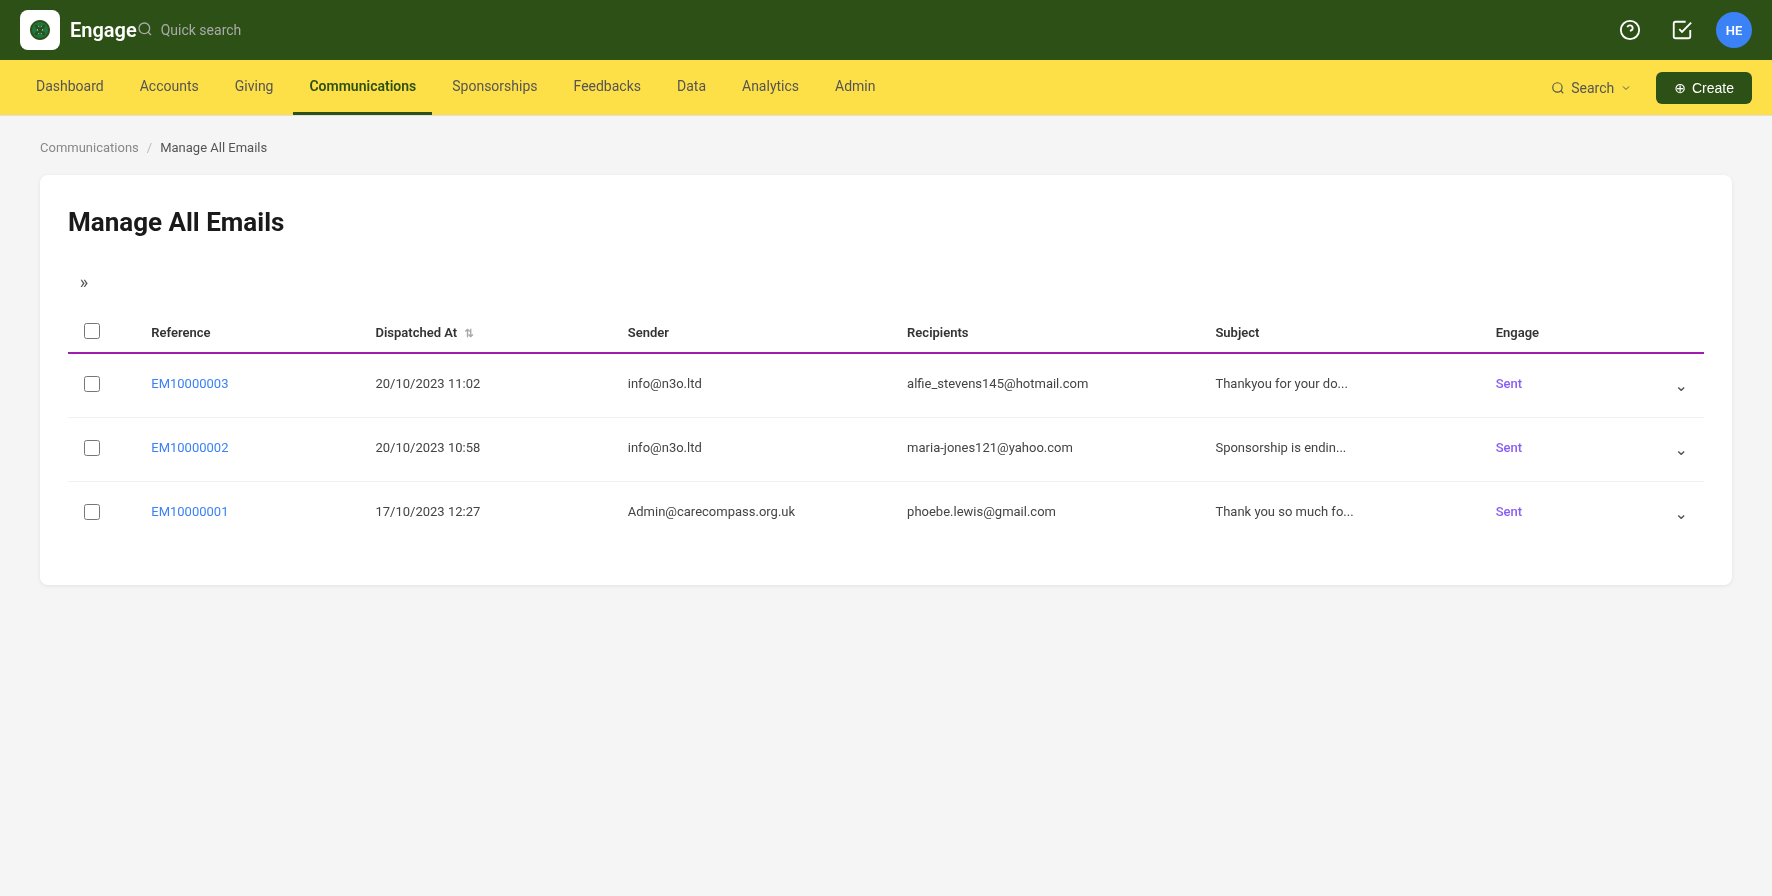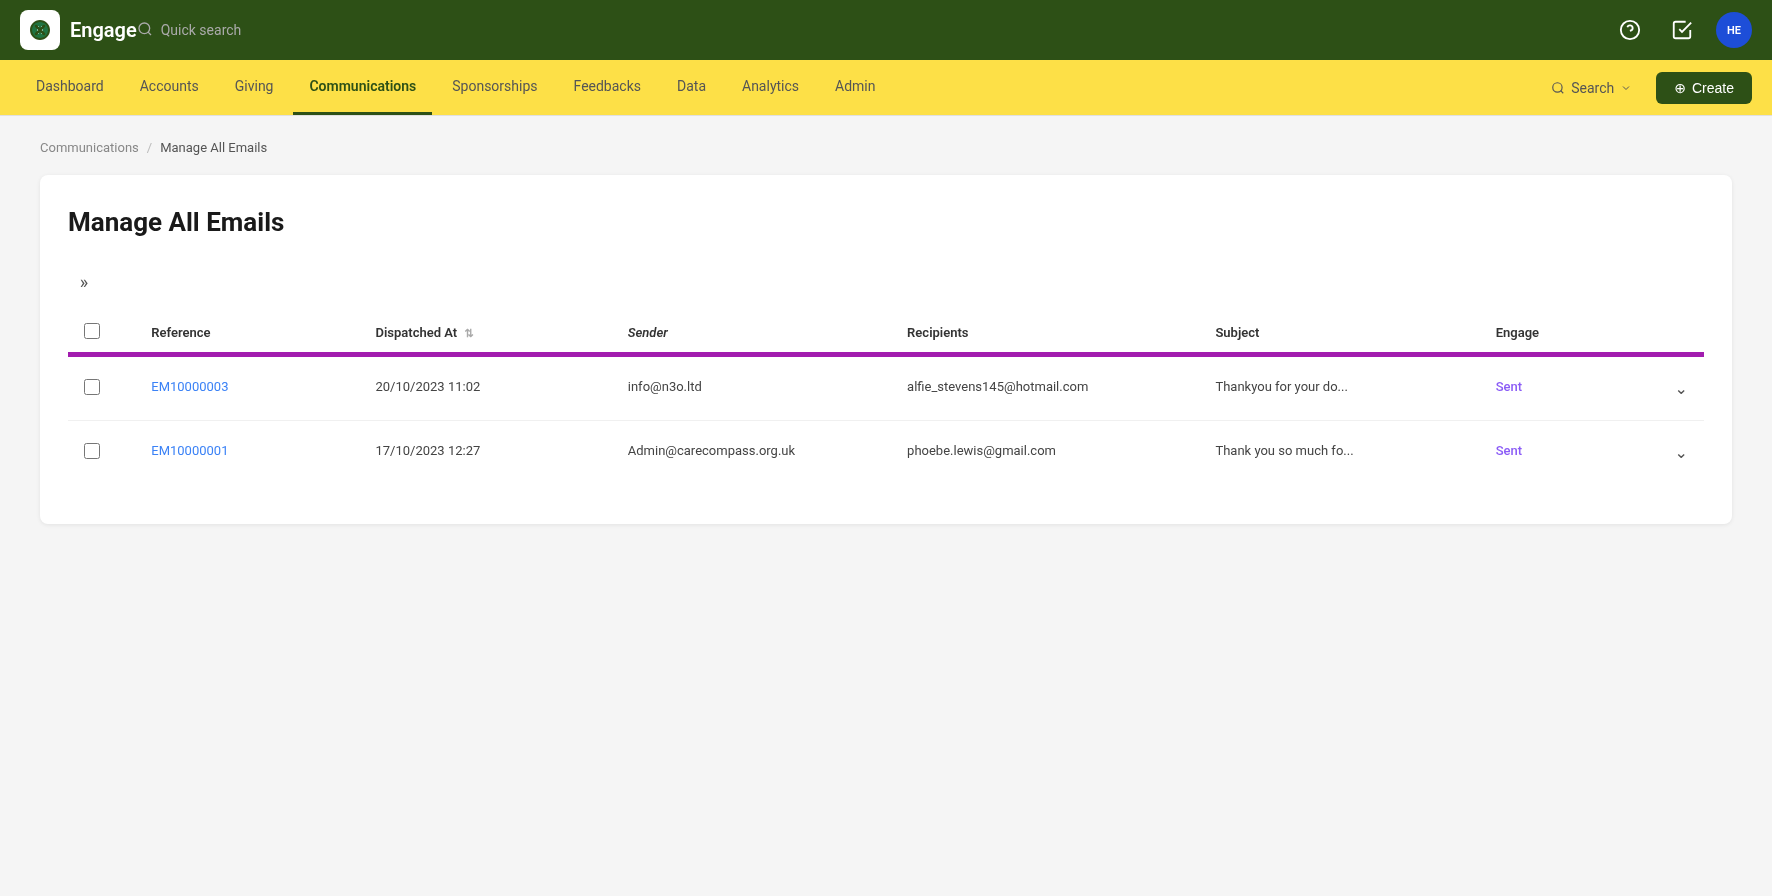--- a/index.html
+++ b/index.html
@@ -64,26 +64,26 @@
       color: white;
     }
     .top-bar-icon-btn svg {
       width: 22px;
       height: 22px;
     }
     .avatar {
       width: 36px;
       height: 36px;
       border-radius: 50%;
-      background: #1d4ed8;
+      background: #3b82f6;
       display: flex;
       align-items: center;
       justify-content: center;
       color: white;
-      font-size: 11px;
+      font-size: 13px;
       font-weight: 600;
       cursor: pointer;
     }
 
     
     .secondary-nav {
       background: #fde047;
       border-bottom: 1px solid #e0e0e0;
       display: flex;
       align-items: center;
@@ -193,21 +193,21 @@
     .email-table {
       width: 100%;
       border-collapse: collapse;
     }
     .email-table th {
       text-align: left;
       padding: 10px 16px;
       font-size: 13px;
       font-weight: 600;
       color: #333;
-      border-bottom: 5px solid #a21caf;
+      border-bottom: 2px solid #a21caf;
     }
     .email-table th.sortable {
       cursor: pointer;
     }
     .email-table th .sort-icon {
       margin-left: 4px;
       color: #aaa;
       font-size: 11px;
     }
     .email-table td {
@@ -241,21 +241,21 @@
     .expand-row-btn {
       color: #555;
       cursor: pointer;
       font-size: 16px;
       display: flex;
       align-items: center;
       justify-content: flex-end;
     }
     .col-reference { width: 160px; }
     .col-dispatched { width: 180px; }
-    .col-sender { width: 180px; font-style: italic; }
+    .col-sender { width: 180px; }
     .col-recipients { width: 220px; }
     .col-subject { width: 200px; }
     .col-status { width: 100px; }
     .col-action { width: 60px; text-align: right; }
   </style>
 </head>
 <body>
 
 <div class="top-bar">
   <div class="top-bar-left">
@@ -369,20 +369,36 @@
           <td>20/10/2023 11:02</td>
           <td>info@n3o.ltd</td>
           <td>alfie_stevens145@hotmail.com</td>
           <td>Thankyou for your do...</td>
           <td><span class="status-sent">Sent</span></td>
           <td>
             <div class="expand-row-btn">⌄</div>
           </td>
         </tr>
 
+        <tr>
+          <td class="checkbox-col">
+            <input type="checkbox" class="checkbox-input" style="">
+          </td>
+          <td>
+            <a class="ref-link">EM10000002</a>
+          </td>
+          <td>20/10/2023 10:58</td>
+          <td>info@n3o.ltd</td>
+          <td>maria-jones121@yahoo.com</td>
+          <td>Sponsorship is endin...</td>
+          <td><span class="status-sent">Sent</span></td>
+          <td>
+            <div class="expand-row-btn">⌄</div>
+          </td>
+        </tr>
 
         <tr>
           <td class="checkbox-col">
             <input type="checkbox" class="checkbox-input" style="">
           </td>
           <td>
             <a class="ref-link">EM10000001</a>
           </td>
           <td>17/10/2023 12:27</td>
           <td>Admin@carecompass.org.uk</td>

